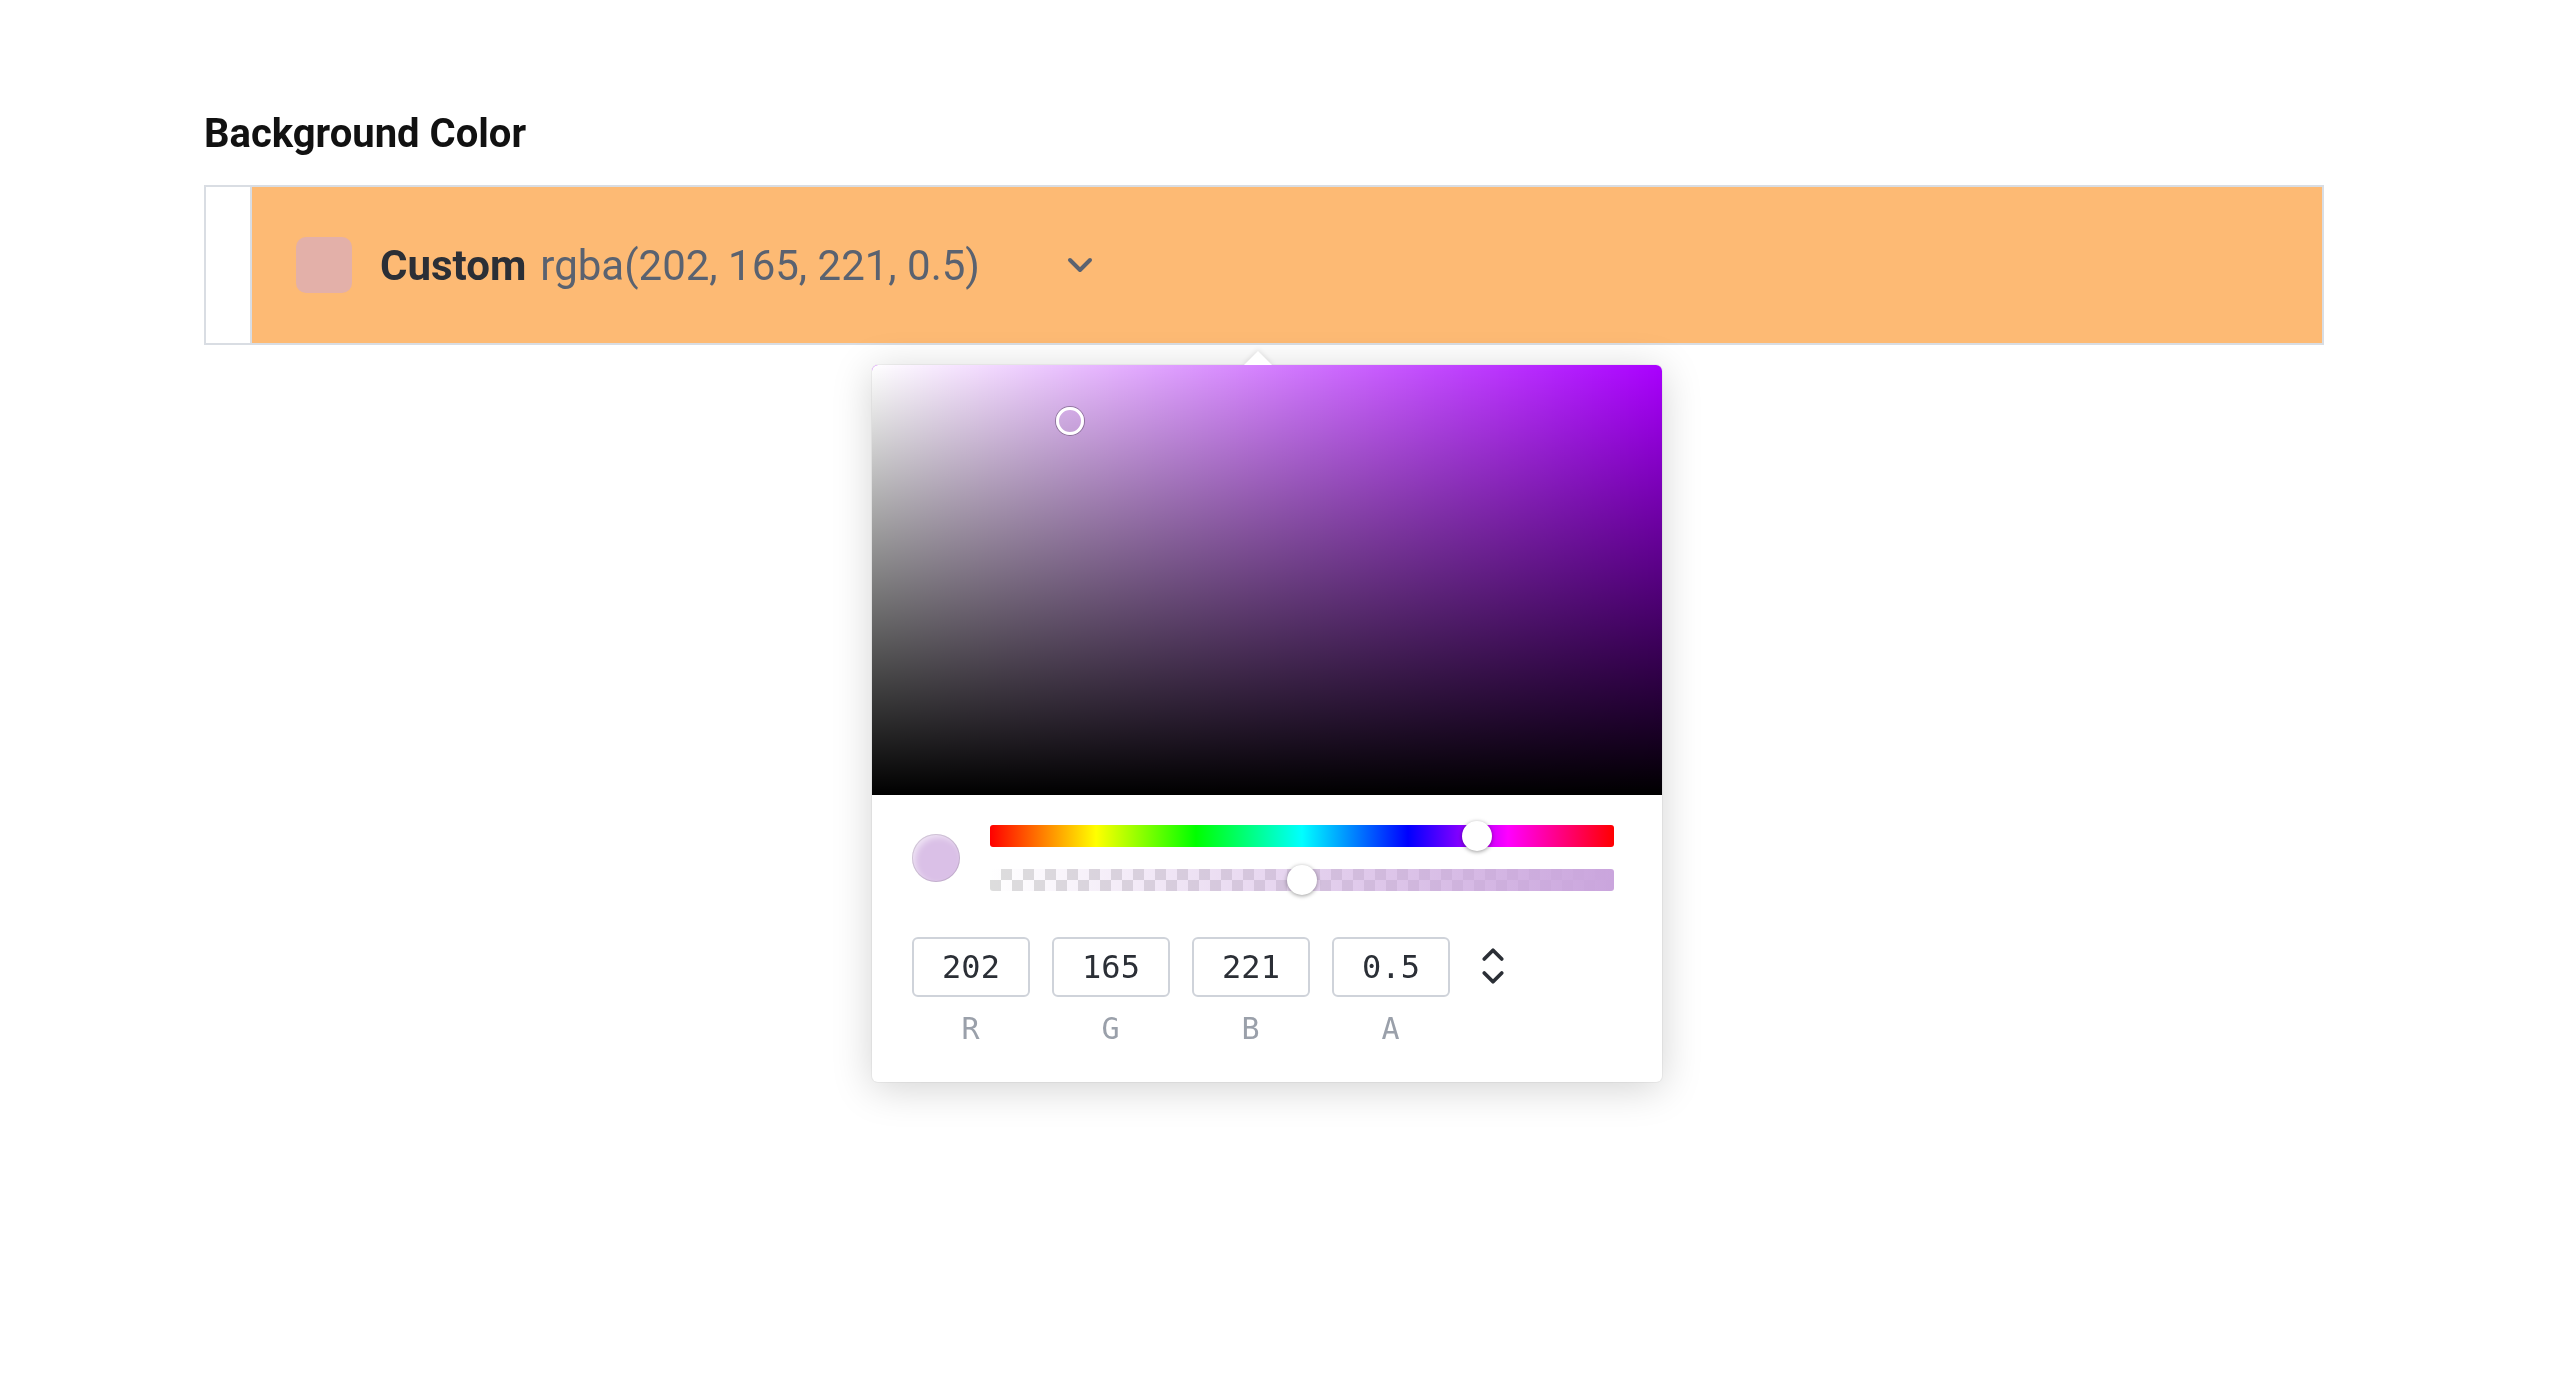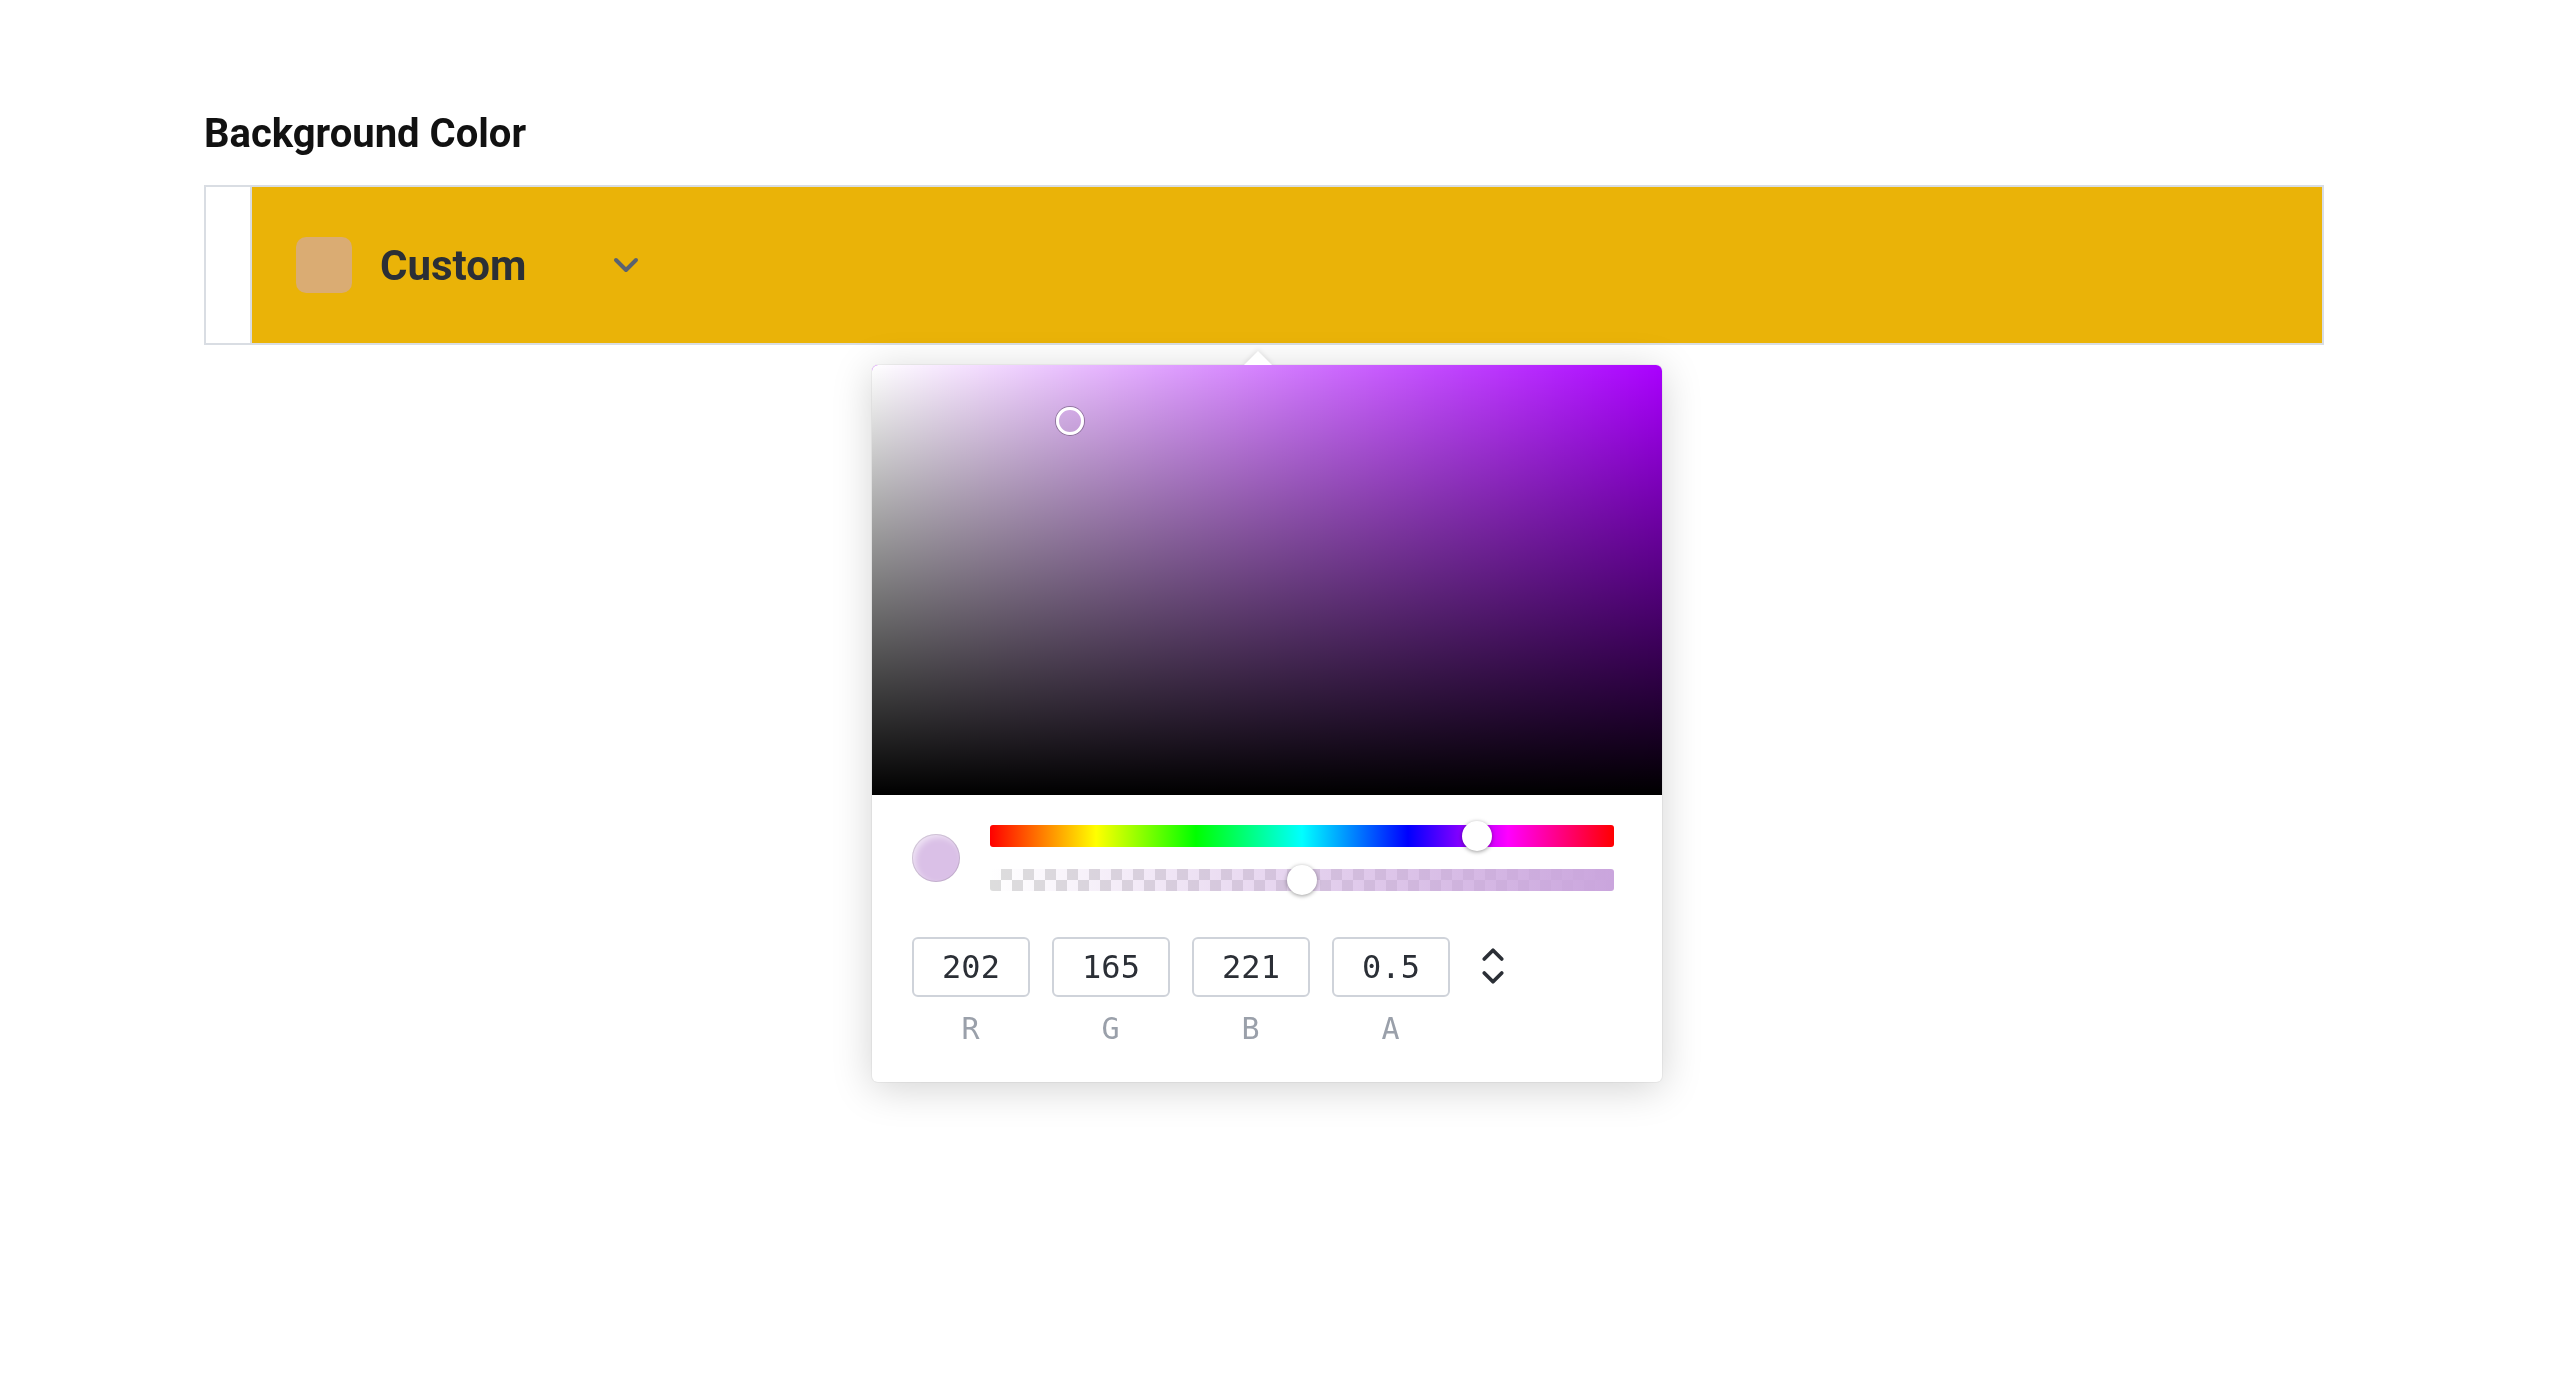--- a/index.html
+++ b/index.html
@@ -29,21 +29,21 @@
   .left-stub {
     width: 46px;
     border-left: 2px solid #d9dde3;
     border-top: 2px solid #d9dde3;
     border-bottom: 2px solid #d9dde3;
     background: #fff;
   }
   .select {
     flex: 1;
     border: 2px solid #d9dde3;
-    background: #eab308;
+    background: #fdba74;
     height: 160px;
     display: flex;
     align-items: center;
     padding: 0 44px;
     position: relative;
   }
   .swatch {
     width: 56px;
     height: 56px;
     border-radius: 10px;
@@ -211,20 +211,21 @@
 <div class="wrap">
   <div class="label">Background Color</div>
 
   <div class="field-row">
     <div class="left-stub"></div>
 
     <div class="select">
       <div class="swatch"></div>
       <div class="select-text">
         <span class="strong">Custom</span>
+        <span>rgba(202, 165, 221, 0.5)</span>
       </div>
       <div class="chevron-area">
         <span class="chevron-down-icon">
           <svg width="40" height="40" viewBox="0 0 24 24" fill="none" stroke="#5a6270" stroke-width="2.4" stroke-linecap="round" stroke-linejoin="round">
               <polyline points="6 9 12 15 18 9"></polyline>
             </svg>
         </span>
       </div>
 
       <div class="popover">

